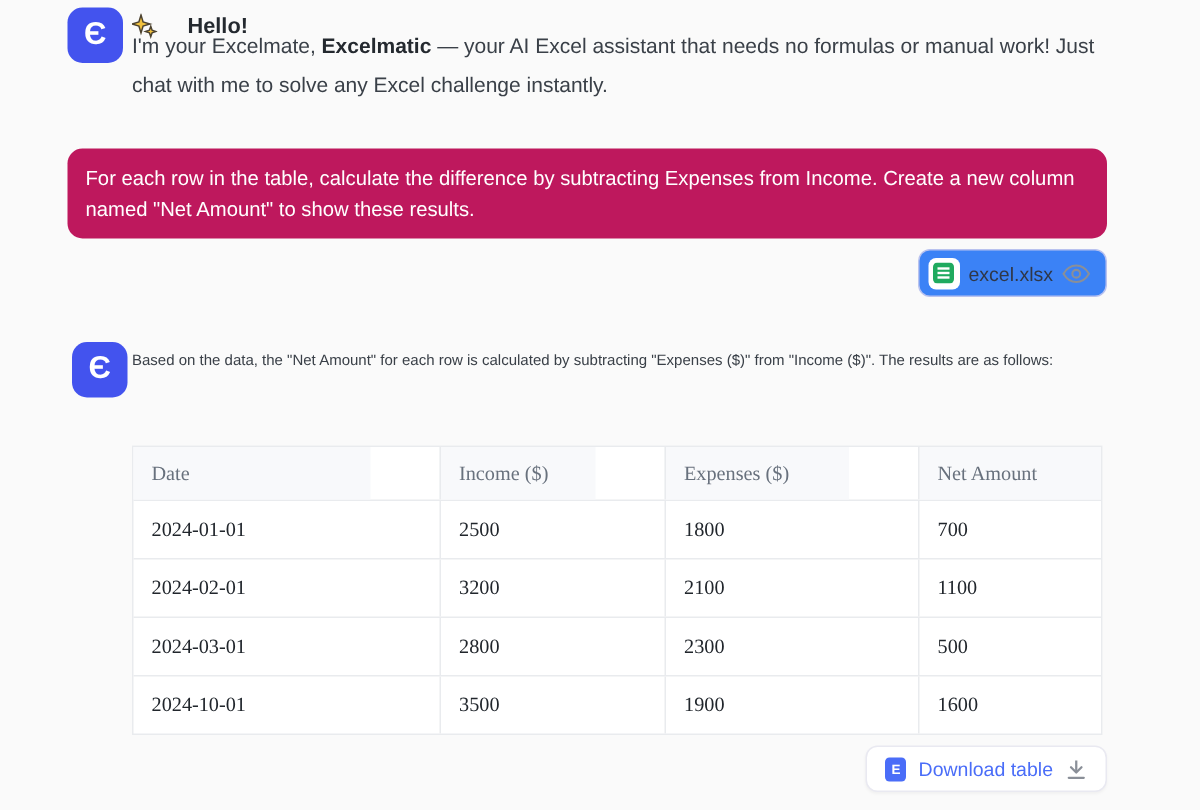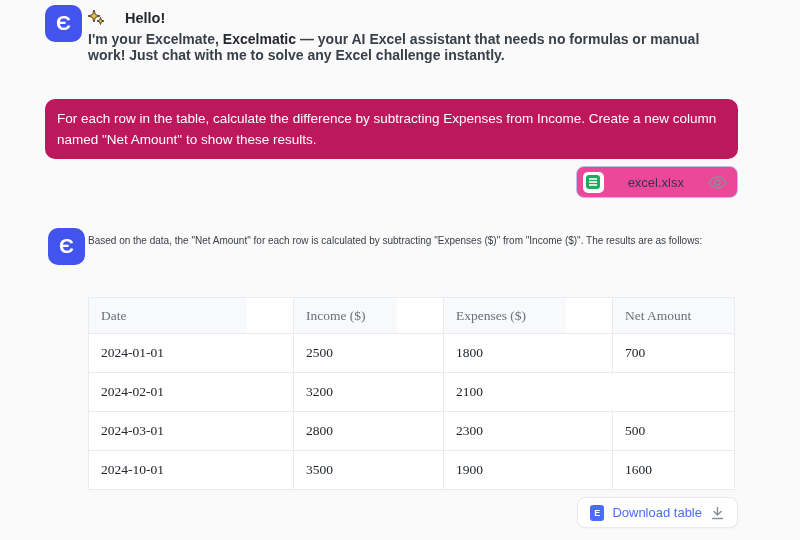--- a/index.html
+++ b/index.html
@@ -9,32 +9,32 @@
 
   
   .avatar { position:absolute; width:37px; height:37px; border-radius:10px;
             background:#4353ee; display:flex; align-items:center; justify-content:center; }
   .avatar .glyph { color:#ffffff; font-size:21px; font-weight:700; line-height:1;
                    transform:translateY(-1px); }
 
   
   .greeting { position:absolute; left:88px; top:9px; display:flex; align-items:center; gap:20px;
               font-size:14.5px; font-weight:700; color:#24292f; }
-  .intro { position:absolute; left:88px; top:31px; width:652px; font-size:14px;
-           line-height:16px; color:#3a4048;font-weight:bold; }
+  .intro { position:absolute; left:88px; top:17px; width:652px; font-size:14px;
+           line-height:26px; color:#3a4048; }
   .intro b { color:#24292f; }
 
   
   .bubble { position:absolute; left:45px; right:62px; top:99px; background:#be185d;
             border-radius:10px; padding:9px 12px; color:#ffffff; font-size:13.5px;
             line-height:21px; word-break:break-word; }
 
   
   .chip { position:absolute; right:62px; top:166px; height:32px; display:flex; align-items:center;
-          gap:24px; padding:0 10px 0 6px; background:#ec4899; border:1px solid #b9c2ef;
+          gap:6px; padding:0 10px 0 6px; background:#3b82f6; border:1px solid #b9c2ef;
           border-radius:8px; cursor:pointer; }
   .chip .tile { width:21px; height:21px; background:#ffffff; border-radius:5px;
                 display:flex; align-items:center; justify-content:center; }
   .chip .label { font-size:13px; color:#2f3747; }
 
   
   .analysis { position:absolute; left:88px; top:230px; width:654px; font-size:10px;
               line-height:22px; color:#3a4048; }
 
   
@@ -118,20 +118,21 @@
     <div class="tr">
       <div class="td">2024-01-01</div>
       <div class="td">2500</div>
       <div class="td">1800</div>
       <div class="td">700</div>
     </div>
     <div class="tr">
       <div class="td">2024-02-01</div>
       <div class="td">3200</div>
       <div class="td">2100</div>
+      <div class="td">1100</div>
     </div>
     <div class="tr">
       <div class="td">2024-03-01</div>
       <div class="td">2800</div>
       <div class="td">2300</div>
       <div class="td">500</div>
     </div>
     <div class="tr">
       <div class="td">2024-10-01</div>
       <div class="td">3500</div>

